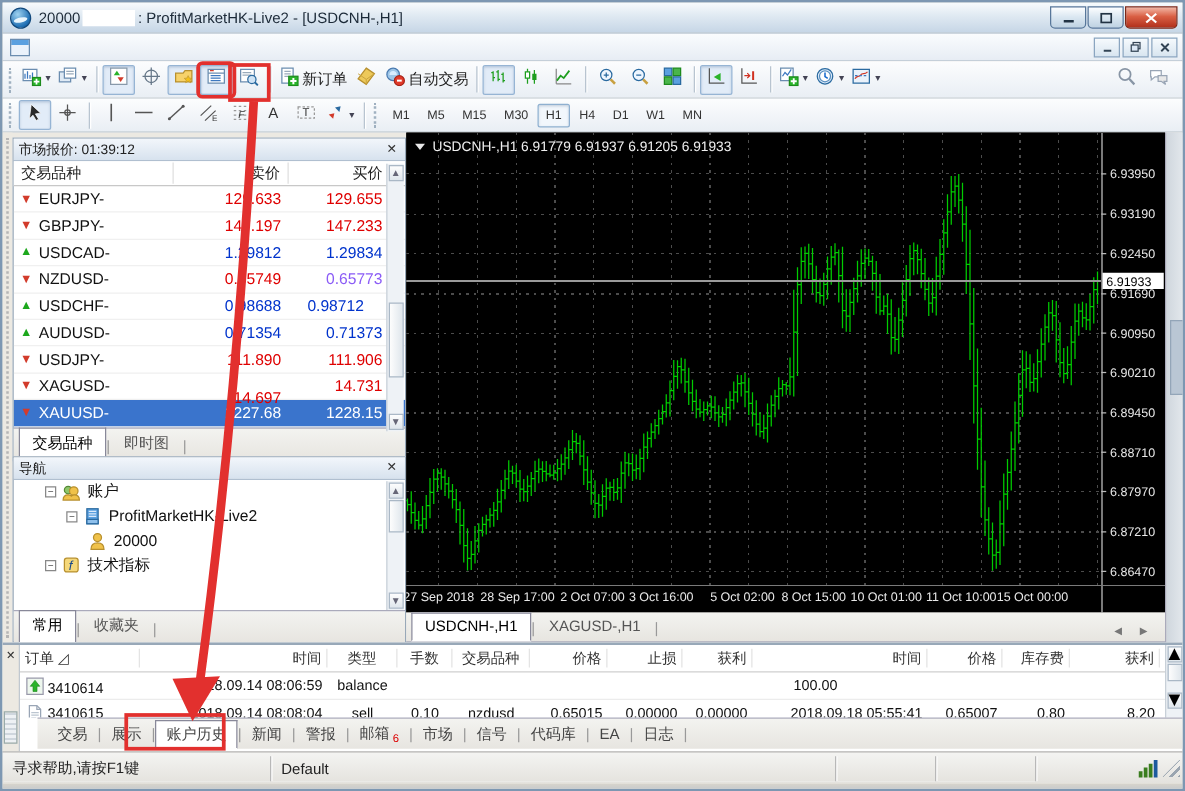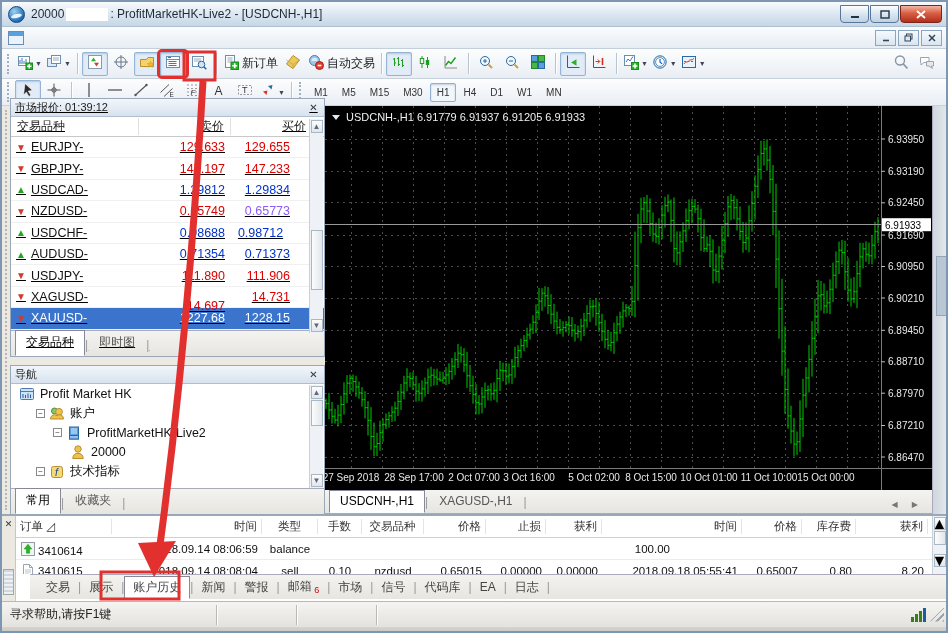--- a/index.html
+++ b/index.html
@@ -44,36 +44,36 @@
   .tbtn .lbl { font-size:12px; color:#222; margin-left:3px; white-space:nowrap; }
   .dd { font-size:7px; color:#445; margin-left:2px; }
   .tb-right { margin-left:auto; display:flex; margin-right:6px; }
   .tfbtn { height:19px; padding:0 6px; font-size:10px; color:#333; border:1px solid transparent;
     border-radius:2px; display:flex; align-items:center; }
   .tfbtn.active { background:#f2f7fc; border-color:#8fb0d0; box-shadow:inset 0 1px 2px rgba(60,90,130,.25); }
   
   #left-edge { position:absolute; left:0; top:104px; width:8px; height:408px; background:#ece9e2; }
   #left-edge::before { content:""; position:absolute; left:3px; top:4px; bottom:4px; border-left:2px dotted #b5b5b5; }
   .panel { position:absolute; background:#fff; border:1px solid #98a8b8; }
-  #mw-panel { left:8px; top:96px; width:315px; height:259px;text-decoration:underline; }
+  #mw-panel { left:8px; top:108px; width:315px; height:259px; }
   #nav-panel { left:8px; top:363px; width:315px; height:149px; }
   .ptitle { height:18px; background:linear-gradient(#f2f6fb,#d7e2ee); border-bottom:1px solid #b0bfd0;
     font-size:11px; color:#222; display:flex; align-items:center; padding:0 4px; }
   .ptitle .x { margin-left:auto; font-size:10px; color:#333; width:13px; text-align:center; }
   .mw-head { display:flex; height:20px; border-bottom:1px solid #c8c8c8; align-items:center;
     font-size:12px; color:#222; background:#fff; }
   .mw-col-sym { width:128px; padding-left:6px; border-right:1px solid #e0e0e0; }
   .mw-col-bid { width:92px; text-align:right; padding-right:6px; border-right:1px solid #e0e0e0; }
   .mw-col-ask { width:79px; text-align:right; padding-right:4px; }
   #mw-rows { height:193px; overflow:hidden; }
   .mwrow { display:flex; height:21.4px; align-items:center; font-size:12.5px; border-bottom:1px solid #f0f0f0; }
   .mwrow .sym { width:128px; padding-left:4px; color:#111; display:flex; align-items:center; gap:4px; }
   .mwrow .arr { font-size:10px; width:12px; text-align:center; }
   .mwrow .bid { width:92px; text-align:right; padding-right:6px; }
-  .mwrow .ask { width:79px; text-align:right; padding-right:20px; }
+  .mwrow .ask { width:79px; text-align:right; padding-right:4px; }
   .mw-scroll, .nav-scroll { position:absolute; right:1px; width:14px; background:#eef2f6; border-left:1px solid #c8d0d8;
     display:flex; flex-direction:column; align-items:center; font-size:8px; color:#667; }
   .sc-arrow { height:13px; width:12px; margin:1px 0; background:linear-gradient(#fdfdfd,#dfe6ec);
     border:1px solid #aab8c6; display:flex; align-items:center; justify-content:center; }
   .sc-thumb { width:12px; background:linear-gradient(90deg,#fdfdfd,#dfe6ec); border:1px solid #aab8c6; }
   .subtabs { display:flex; align-items:flex-end; height:26px; background:linear-gradient(#f3f3f0,#e7e5e0);
     border-top:1px solid #aab; padding-left:4px; font-size:12px; }
   .subtab { padding:3px 10px 4px; color:#555; border:1px solid transparent; }
   .subtab.active { background:#fff; border:1px solid #889; border-bottom-color:#fff; color:#000; }
   .subtab-sep { color:#999; padding:3px 0 4px; }
@@ -525,28 +525,20 @@
         <span class="subtab-sep">|</span>
       </div>
   </div>
 
   <div class="panel" id="nav-panel">
     <div class="ptitle">
       <span>导航</span>
       <span class="x">✕</span>
     </div>
     <div id="nav-tree">
-        <div class="trow" style="padding-left: 8px;">
-          <span class="ticon"><svg width="16" height="16" viewBox="0 0 16 16">
-              <rect x="1.5" y="2.5" width="13" height="11" rx="1" fill="#cfe3f8" stroke="#4a7ab0"></rect>
-              <path d="M1.5 5.5h13" stroke="#4a7ab0"></path>
-              <path d="M4 8v4M6.5 9v3M9 7.5v4.5M11.5 8.5v3.5" stroke="#2a5a90"></path>
-            </svg></span>
-          <span>Profit Market HK</span>
-        </div>
         <div class="trow" style="padding-left: 25px;">
           <span class="expbox">−</span>
           <span class="ticon"><svg width="16" height="16" viewBox="0 0 16 16">
               <circle cx="5.5" cy="6" r="3" fill="#8ec66a" stroke="#568a36"></circle>
               <circle cx="10" cy="6.8" r="3.4" fill="#f0c24a" stroke="#b8902e"></circle>
               <path d="M1.5 14c0-3 2-4.2 4-4.2 1 0 2 .3 2.6 1 .8-.7 1.8-1 2.4-1 2 0 4 1.2 4 4.2z" fill="#f0c24a" stroke="#b8902e"></path>
             </svg></span>
           <span>账户</span>
         </div>
         <div class="trow" style="padding-left: 42px;">
@@ -763,20 +755,23 @@
         <span class="ttab-sep">|</span>
         <span class="ttab">日志</span>
         <span class="ttab-sep">|</span>
       </div>
   </div>
 
   <div id="statusbar">
     <div class="ssec" style="width:215px;">
         <span>寻求帮助,请按F1键</span>
       </div>
+    <div class="ssec" style="width:452px;">
+        <span>Default</span>
+      </div>
     <div class="ssec" style="width:80px;"></div>
     <div class="ssec" style="width:80px;"></div>
     <div class="conn-bars">
       <i style="height:5px"></i>
         <i style="height:8px"></i>
         <i style="height:11px"></i>
         <i style="height:14px;background:#1d5a9e"></i>
     </div>
     <div class="resize-grip"></div>
   </div>

